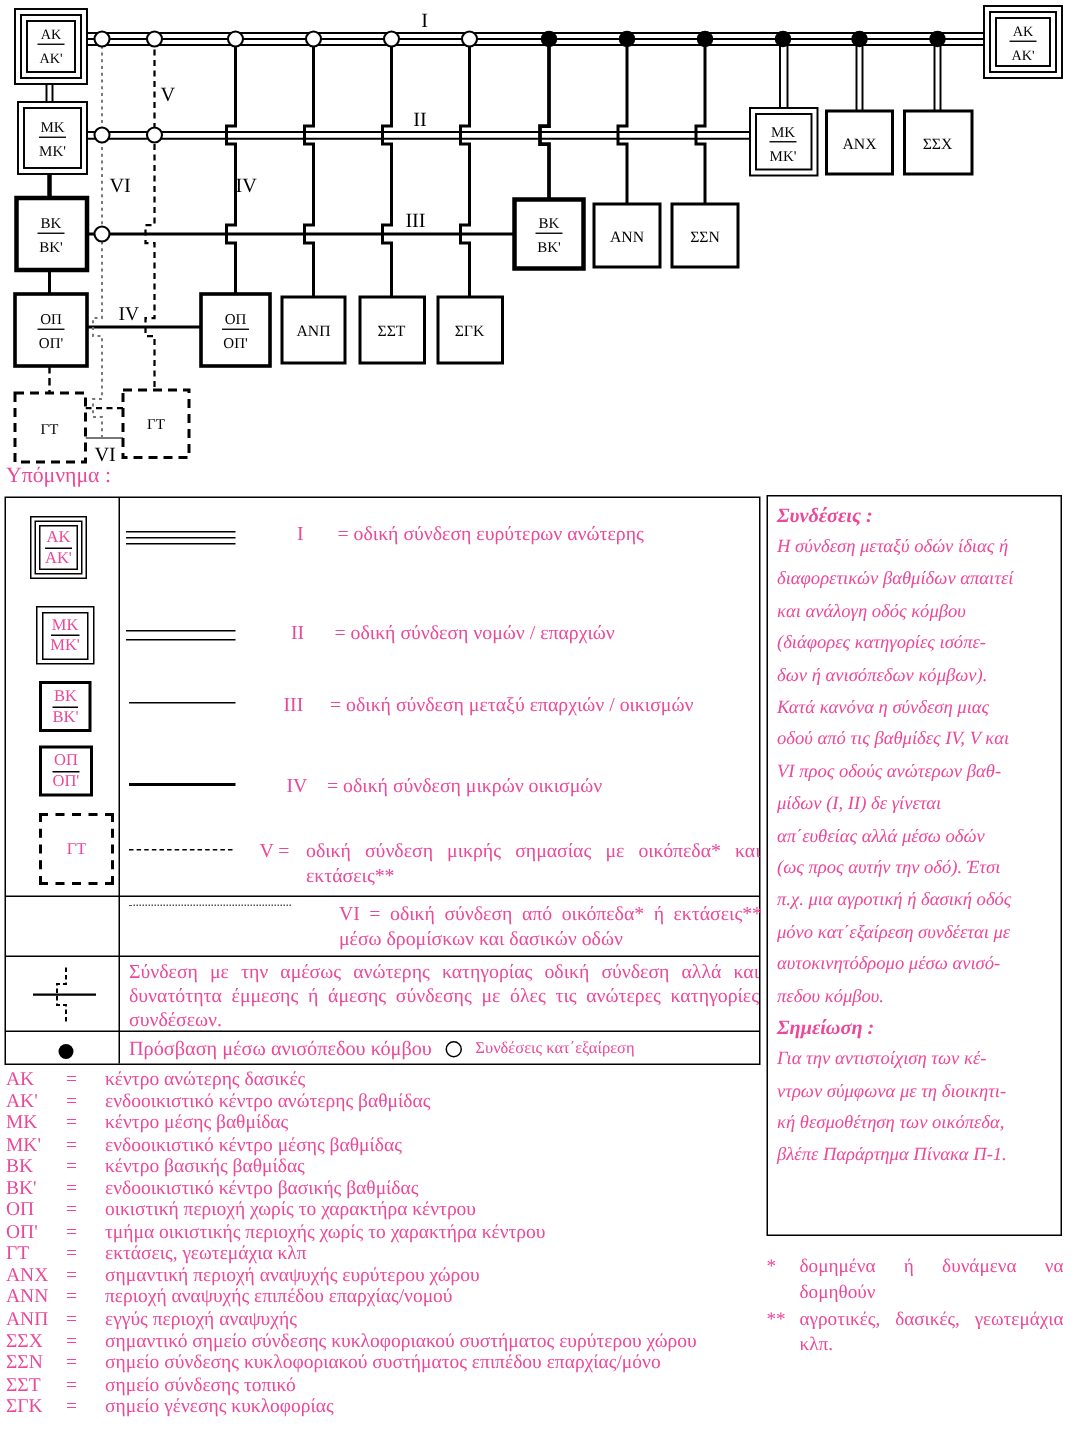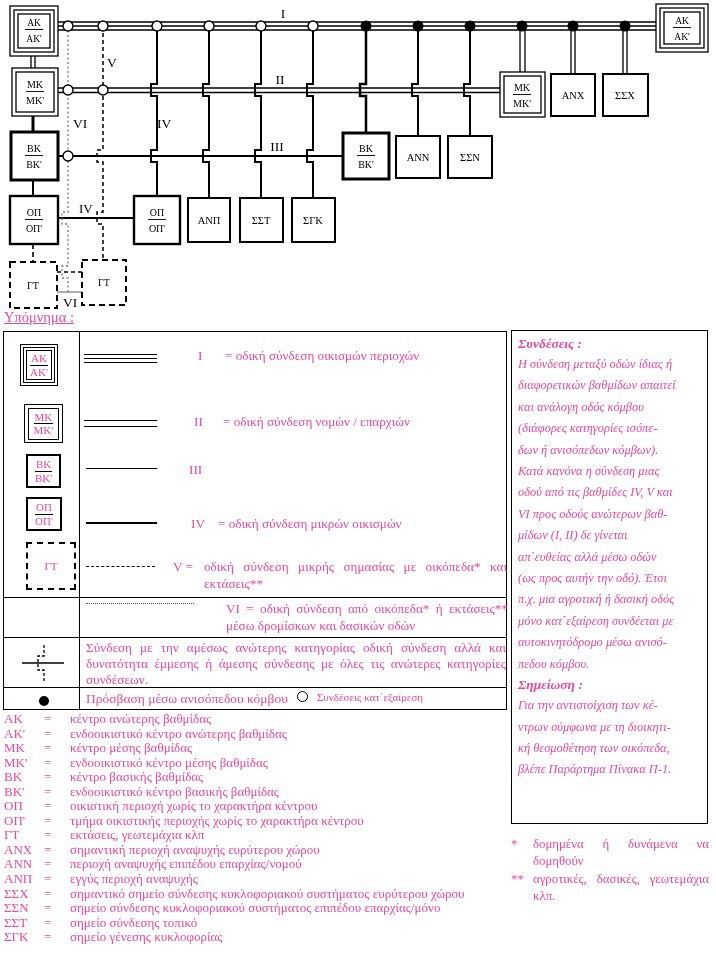--- a/index.html
+++ b/index.html
@@ -29,21 +29,21 @@
   .ln-double{height:5px;border-top:1.4px solid #000;border-bottom:1.4px solid #000;}
   .ln-s1{border-top:1.9px solid #000;}
   .ln-s2{border-top:2.2px solid #000;}
   .ln-dash{border-top:1.6px dashed #000;}
   .ln-dot{border-top:1.6px dotted #555;}
   .rowtxt{position:absolute;font-size:13.2px;line-height:17px;}
   .just{text-align:justify;}
   .dot-black{width:10px;height:10px;border-radius:50%;background:#000;display:inline-block;}
   .ring{width:9px;height:9px;border-radius:50%;border:1.6px solid #000;display:inline-block;background:#fff;}
   .legend-title{position:absolute;left:4px;top:309px;font-size:14.5px;}
-  .legend-title span{text-decoration:underline;}
+  .legend-title span{}
   
   .note-box{position:absolute;left:511px;top:330px;width:197px;height:494px;border:1.8px solid #000;
             box-sizing:border-box;padding:3px 6px;}
   .note-title{font-size:13.5px;font-weight:bold;font-style:italic;line-height:20px;}
   .note-line{font-size:12.4px;font-style:italic;line-height:21.4px;white-space:nowrap;}
   
   .abbr-list{position:absolute;left:4px;top:712px;width:502px;font-size:13px;}
   .abbr-row{display:flex;line-height:14.55px;}
   .abbr-k{width:40px;flex:0 0 40px;}
   .abbr-eq{width:26px;flex:0 0 26px;}
@@ -247,46 +247,47 @@
     </div>
 
     <div class="abs ln-triple" style="left:80px;top:22px;width:73px"></div>
     <div class="abs ln-double" style="left:80px;top:88px;width:73px"></div>
     <div class="abs ln-s1" style="left:82px;top:136px;width:71px"></div>
     <div class="abs ln-s2" style="left:82px;top:190px;width:71px"></div>
     <div class="abs ln-dash" style="left:82px;top:234px;width:69px"></div>
     <div class="abs ln-dot" style="left:82px;top:271px;width:108px"></div>
 
     <div class="rowtxt" style="left:194px;top:15px">I</div>
-    <div class="rowtxt" style="left:221px;top:15px;width:278px">= οδική σύνδεση οικισμών περιοχών</div>
+    <div class="rowtxt" style="left:221px;top:15px;width:278px">= οδική σύνδεση ευρύτερων ανώτερης</div>
 
     <div class="rowtxt" style="left:190px;top:81px">II</div>
     <div class="rowtxt" style="left:219px;top:81px;width:278px">= οδική σύνδεση νομών / επαρχιών</div>
 
     <div class="rowtxt" style="left:185px;top:129px">III</div>
+    <div class="rowtxt" style="left:216px;top:129px;width:285px">= οδική σύνδεση μεταξύ επαρχιών / οικισμών</div>
 
     <div class="rowtxt" style="left:187px;top:183px">IV</div>
     <div class="rowtxt" style="left:214px;top:183px;width:280px">= οδική σύνδεση μικρών οικισμών</div>
 
     <div class="rowtxt" style="left:169px;top:226px">V =</div>
     <div class="rowtxt just" style="left:200px;top:226px;width:303px">οδική σύνδεση μικρής σημασίας με οικόπεδα* και εκτάσεις**</div>
 
     <div class="rowtxt just" style="left:222px;top:268px;width:282px">
       <span>VI =</span>
       <span>οδική σύνδεση  από οικόπεδα* ή εκτάσεις** μέσω δρομίσκων και δασικών οδών</span>
     </div>
 
     <svg class="abs" style="left:15px;top:310px" width="48" height="42" viewBox="0 0 48 42">
       <line x1="3" y1="21" x2="45" y2="21" stroke="#000" stroke-width="1.5"></line>
       <path d="M25,3 V14 H19 V28 H25 V39" stroke="#000" stroke-width="1.3" fill="none" stroke-dasharray="3,2"></path>
     </svg>
     <div class="rowtxt just" style="left:82px;top:308px;width:420px;line-height:16.2px">Σύνδεση με την αμέσως ανώτερης κατηγορίας οδική σύνδεση αλλά και δυνατότητα έμμεσης ή άμεσης σύνδεσης με όλες τις ανώτερες κατηγορίες συνδέσεων.</div>
 
     <span class="dot-black abs" style="left:35px;top:364px"></span>
-    <div class="abs" style="left:82px;top:359px;width:420px;display:flex;gap:9px">
+    <div class="abs" style="left:82px;top:359px;width:420px;display:flex;align-items:center;gap:9px">
       <span style="font-size:13.5px">Πρόσβαση μέσω ανισόπεδου κόμβου</span>
       <span class="ring"></span>
       <span style="font-size:11px">Συνδέσεις κατ΄εξαίρεση</span>
     </div>
   </div>
 
   <div class="note-box">
     <div class="note-title">Συνδέσεις :</div>
     <div class="note-line">Η σύνδεση μεταξύ οδών ίδιας ή</div>
     <div class="note-line">διαφορετικών βαθμίδων απαιτεί</div>
@@ -307,21 +308,21 @@
     <div class="note-line">Για την αντιστοίχιση των κέ-</div>
     <div class="note-line">ντρων σύμφωνα με τη διοικητι-</div>
     <div class="note-line">κή θεσμοθέτηση των οικόπεδα,</div>
     <div class="note-line">βλέπε Παράρτημα Πίνακα Π-1.</div>
   </div>
 
   <div class="abbr-list">
     <div class="abbr-row">
         <span class="abbr-k">ΑΚ</span>
         <span class="abbr-eq">=</span>
-        <span class="abbr-d">κέντρο ανώτερης βαθμίδας</span>
+        <span class="abbr-d">κέντρο ανώτερης δασικές</span>
       </div>
     <div class="abbr-row">
         <span class="abbr-k">ΑΚ'</span>
         <span class="abbr-eq">=</span>
         <span class="abbr-d">ενδοοικιστικό κέντρο ανώτερης βαθμίδας</span>
       </div>
     <div class="abbr-row">
         <span class="abbr-k">ΜΚ</span>
         <span class="abbr-eq">=</span>
         <span class="abbr-d">κέντρο μέσης βαθμίδας</span>

